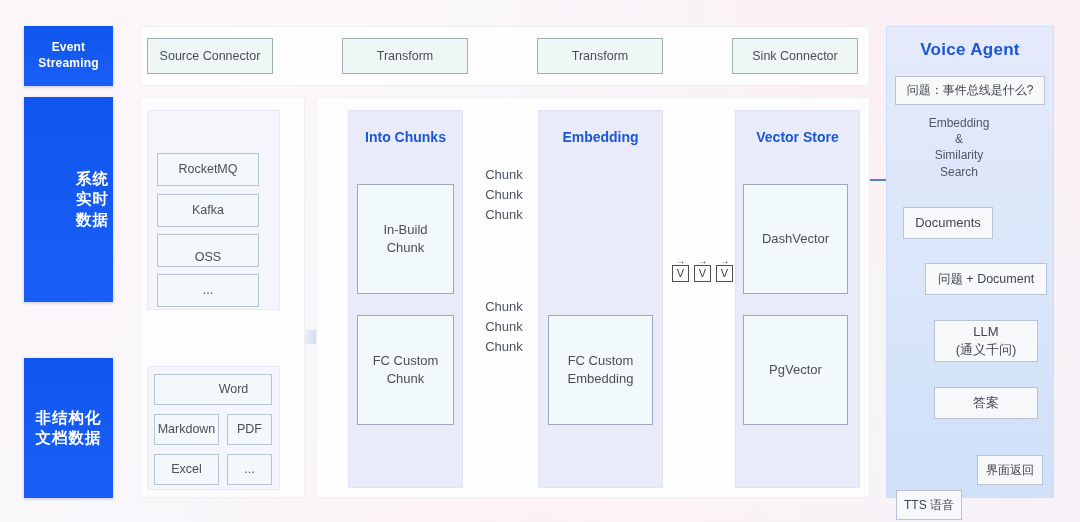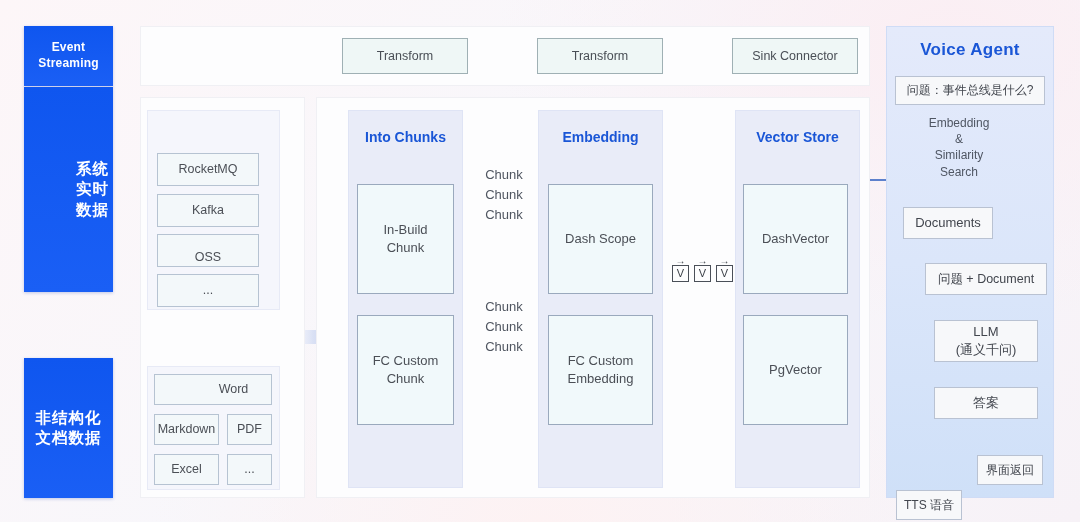--- a/index.html
+++ b/index.html
@@ -182,32 +182,35 @@
     <g>
       <path d="M665,318 L700,318 L700,305 L732,322 L700,339 L700,326 L665,326 Z" fill="url(#gradArrow)"></path>
     </g>
   </svg>
 
   <div class="abs cat-block en" style="left:24px; top:26px; width:89px; height:60px;">
     <span style="white-space:pre-line;">Event
 Streaming</span>
   </div>
 
-  <div class="abs cat-block cn" style="left:24px; top:87px; width:89px; height:205px;padding-left:48px;">
+  <div class="abs cat-block cn" style="left:24px; top:97px; width:89px; height:205px;padding-left:48px;">
     <span style="white-space:pre-line;">系统实时
 数据</span>
   </div>
 
   <div class="abs cat-block cn" style="left:24px; top:358px; width:89px; height:140px;">
     <span style="white-space:pre-line;">非结构化
 文档数据</span>
   </div>
 
   <div class="abs panel-white" style="left:140px; top:26px; width:730px; height:60px;"></div>
 
+  <div class="abs box topconn" style="left:147px; top:38px; width:126px; height:36px;">
+    <span>Source Connector</span>
+  </div>
   <div class="abs box topconn" style="left:342px; top:38px; width:126px; height:36px;">
     <span>Transform</span>
   </div>
   <div class="abs box topconn" style="left:537px; top:38px; width:126px; height:36px;">
     <span>Transform</span>
   </div>
   <div class="abs box topconn" style="left:732px; top:38px; width:126px; height:36px;">
     <span>Sink Connector</span>
   </div>
 
@@ -267,23 +270,20 @@
 
   <div class="abs chunk-stack" style="left:478px; top:297px; width:52px;">
     <span>Chunk</span>
     <span>Chunk</span>
     <span>Chunk</span>
   </div>
 
   <div class="abs panel-lav" style="left:538px; top:110px; width:125px; height:378px;"></div>
   <div class="abs" style="left:538px; top:129px; width:125px;">
     <div class="col-title">Embedding</div>
-  </div>
-  <div class="abs box stage" style="left:548px; top:184px; width:105px; height:110px;">
-    <span style="white-space:pre-line;">Dash Scope</span>
   </div>
   <div class="abs box stage" style="left:548px; top:315px; width:105px; height:110px;">
     <span style="white-space:pre-line;">FC Custom
 Embedding</span>
   </div>
 
   <div class="vecs" style="left:672px; top:258px;">
     <div class="vec">
       <div class="bar">→</div>
       <div class="glyph">V</div>

